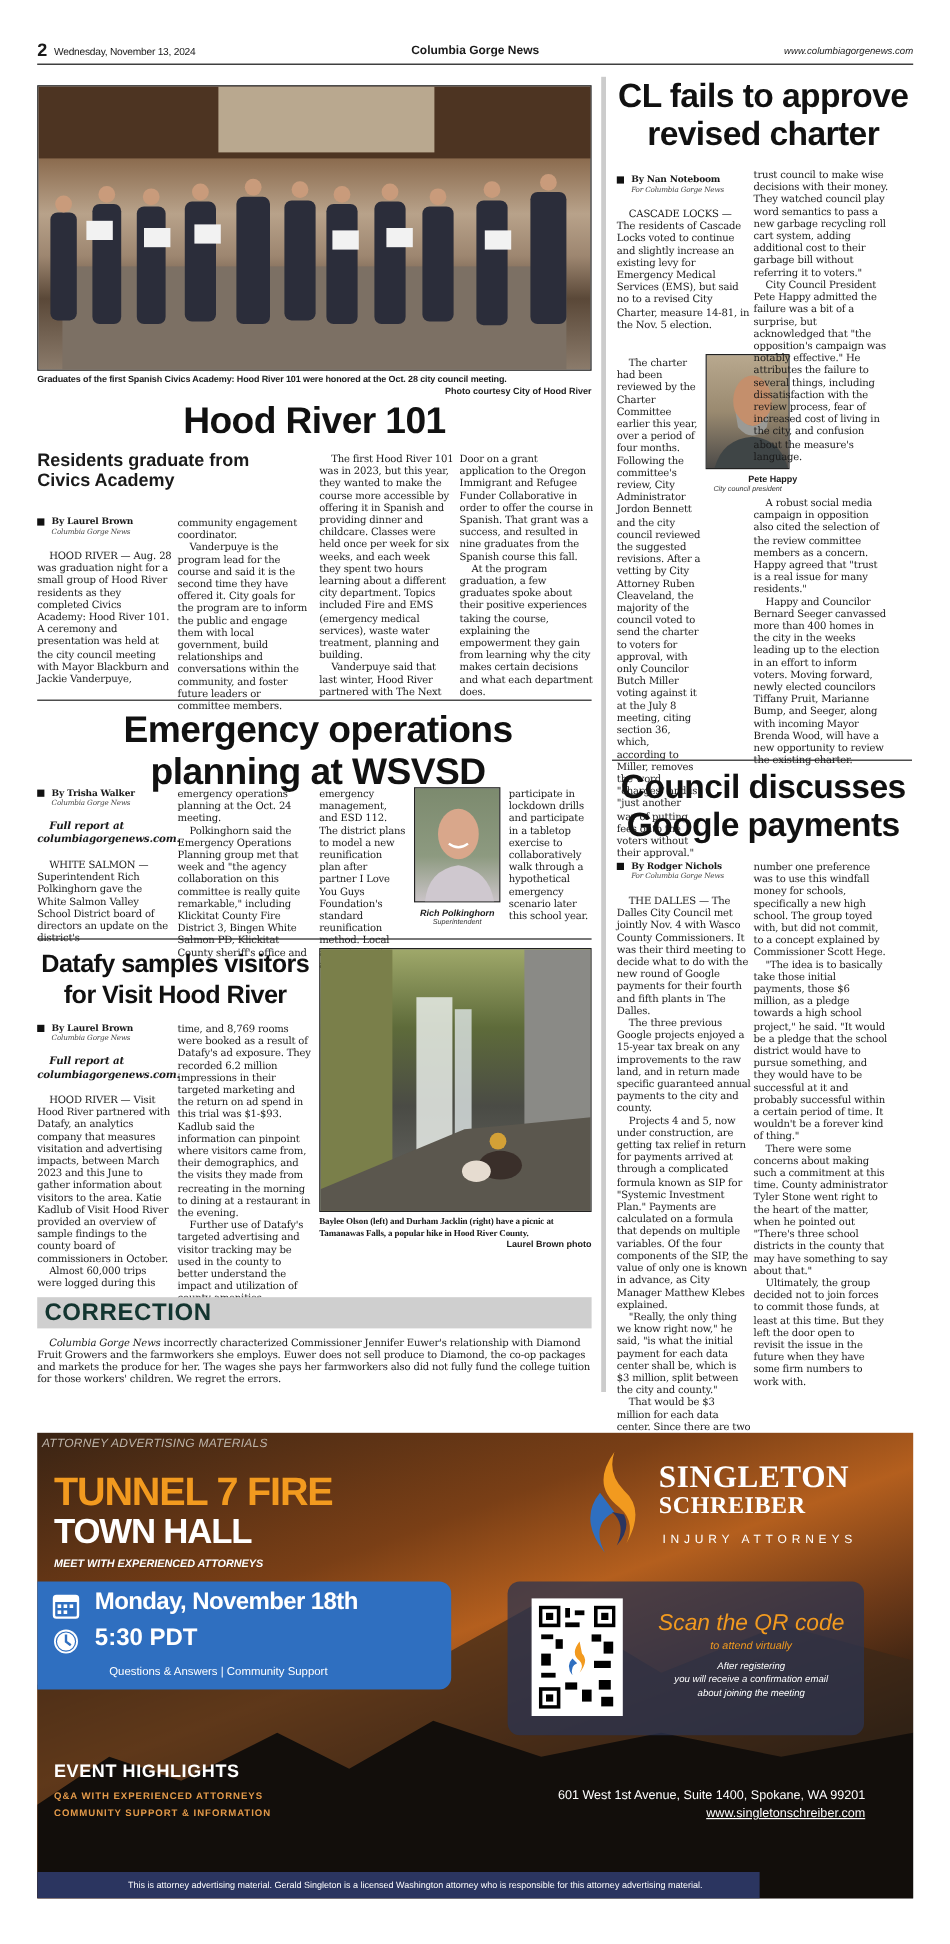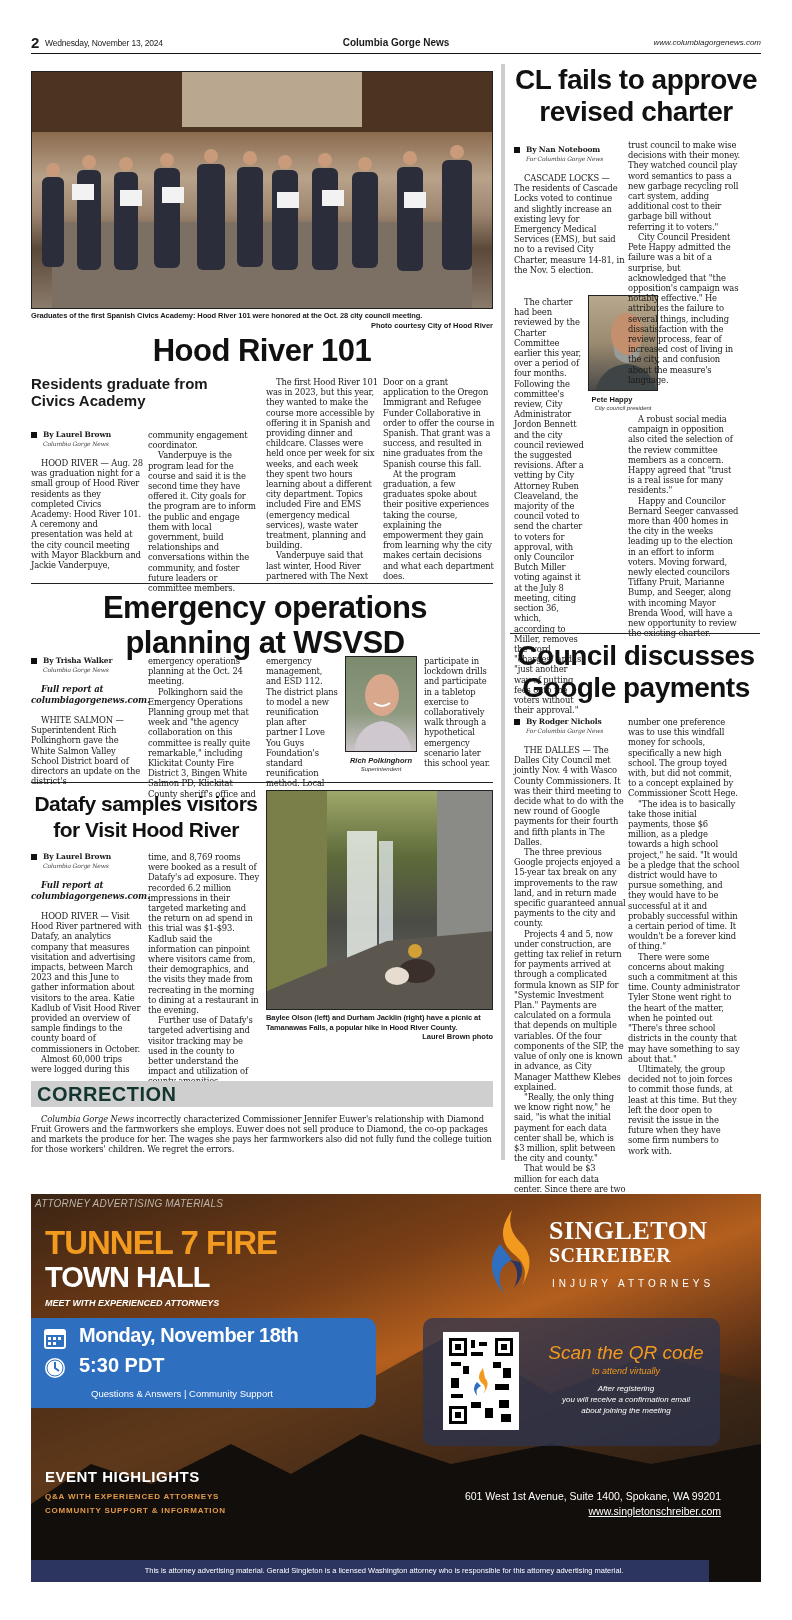--- a/index.html
+++ b/index.html
@@ -151,21 +151,21 @@
     <rect x="0" y="0" width="60" height="220" fill="#7a7f4a"></rect>
     <rect x="170" y="0" width="57" height="220" fill="#8a8a86"></rect>
     <rect x="80" y="40" width="30" height="130" fill="#e8ece8" opacity="0.85"></rect>
     <rect x="112" y="50" width="14" height="110" fill="#dfe6e6" opacity="0.8"></rect>
     <polygon points="0,200 120,150 227,140 227,220 0,220" fill="#5b574e"></polygon>
     <ellipse cx="150" cy="180" rx="18" ry="12" fill="#3a2f2a"></ellipse>
     <circle cx="148" cy="160" r="7" fill="#d3a036"></circle>
     <ellipse cx="130" cy="185" rx="12" ry="9" fill="#e6dcd0"></ellipse>
   </svg>
 </div>
-<div class="abs cap" style="left:266px;top:1013px;width:227px;">Baylee Olson (left) and Durham Jacklin (right) have a picnic at Tamanawas Falls, a popular hike in Hood River County.</div>
+<div class="abs cap" style="left:266px;top:1013px;width:227px;font-family:Liberation Serif, serif;">Baylee Olson (left) and Durham Jacklin (right) have a picnic at Tamanawas Falls, a popular hike in Hood River County.</div>
 <div class="abs credit" style="left:266px;top:1032px;width:227px;">Laurel Brown photo</div>
 
 <div class="abs correction">
   <span>CORRECTION</span>
 </div>
 <div class="abs col" style="left:31px;top:1114px;width:462px;font-size:8.4px;line-height:10px;">
   <p><i>Columbia Gorge News</i><span> incorrectly characterized Commissioner Jennifer Euwer's relationship with Diamond Fruit Growers and the farmworkers she employs. Euwer does not sell produce to Diamond, the co-op packages and markets the produce for her. The wages she pays her farmworkers also did not fully fund the college tuition for those workers' children. We regret the errors.</span></p>
 </div>
 
 <div class="abs vrule" style="left:501px;top:64px;height:1096px;"></div>
@@ -178,21 +178,21 @@
 <div class="abs col" style="left:514px;top:297px;width:70px;">
   <p>The charter had been reviewed by the Charter Committee earlier this year, over a period of four months. Following the committee's review, City Administrator Jordon Bennett and the city council reviewed the suggested revisions. After a vetting by City Attorney Ruben Cleaveland, the majority of the council voted to send the charter to voters for approval, with only Councilor Butch Miller voting against it at the July 8 meeting, citing section 36, which, according to Miller, removes the word "charges" and is "just another way of putting fees onto the voters without their approval."</p>
 </div>
 <div class="abs photo" style="left:588px;top:295px;width:70px;height:96px;background:linear-gradient(180deg,#b8a88e 0%,#9a8a70 50%,#4c4a48 100%);">
   <svg width="70" height="96">
       <ellipse cx="38" cy="38" rx="16" ry="21" fill="#c48f6c"></ellipse>
       <path d="M24 48 Q38 70 52 48 L50 60 Q38 74 26 60Z" fill="#9a9a96"></path>
       <path d="M6 96 Q12 70 38 68 Q62 70 68 96Z" fill="#3f4546"></path>
     </svg>
 </div>
-<div class="abs mug-name" style="left:572px;top:395px;width:80px;">Pete Happy</div>
+<div class="abs mug-name" style="left:604px;top:395px;width:80px;">Pete Happy</div>
 <div class="abs mug-title" style="left:583px;top:405px;width:80px;">City council president</div>
 <div class="abs col" style="left:628px;top:140px;width:112px;">
   <p class="ni">trust council to make wise decisions with their money. They watched council play word semantics to pass a new garbage recycling roll cart system, adding additional cost to their garbage bill without referring it to voters."</p>
 </div>
 <div class="abs col" style="left:628px;top:232px;width:112px;">
   <p>City Council President Pete Happy admitted the failure was a bit of a surprise, but acknowledged that "the opposition's campaign was notably effective." He attributes the failure to several things, including dissatisfaction with the review process, fear of increased cost of living in the city, and confusion about the measure's language.</p>
 </div>
 <div class="abs col" style="left:628px;top:414px;width:112px;">
   <p>A robust social media campaign in opposition also cited the selection of the review committee members as a concern. Happy agreed that "trust is a real issue for many residents."</p>
   <p>Happy and Councilor Bernard Seeger canvassed more than 400 homes in the city in the weeks leading up to the election in an effort to inform voters. Moving forward, newly elected councilors Tiffany Pruit, Marianne Bump, and Seeger, along with incoming Mayor Brenda Wood, will have a new opportunity to review the existing charter.</p>
@@ -300,16 +300,16 @@
     <div class="abs" style="left:118px;top:77px;width:170px;text-align:center;font-style:italic;font-size:8px;color:#fff">you will receive a confirmation email</div>
     <div class="abs" style="left:118px;top:88px;width:170px;text-align:center;font-style:italic;font-size:8px;color:#fff">about joining the meeting</div>
   </div>
 
   <div class="abs" style="left:14px;top:274px;font-weight:bold;font-size:15px;color:#fff;letter-spacing:0.5px">EVENT HIGHLIGHTS</div>
   <div class="abs" style="left:14px;top:298px;font-weight:bold;font-size:8px;color:#e39a4a;letter-spacing:0.8px">Q&amp;A WITH EXPERIENCED ATTORNEYS</div>
   <div class="abs" style="left:14px;top:312px;font-weight:bold;font-size:8px;color:#e39a4a;letter-spacing:0.8px">COMMUNITY SUPPORT &amp; INFORMATION</div>
   <div class="abs" style="right:40px;top:296px;font-size:10.5px;color:#fff;text-align:right">601 West 1st Avenue, Suite 1400, Spokane, WA 99201</div>
   <div class="abs" style="right:40px;top:311px;font-size:10.5px;color:#fff;text-decoration:underline;text-align:right">www.singletonschreiber.com</div>
 
-  <div class="abs" style="left:0;top:366px;width:678px;height:22px;background:#2b3560;padding-left:28px;">
+  <div class="abs" style="left:0;top:366px;width:602px;height:22px;background:#2b3560;padding-left:28px;">
     <div style="text-align:center;font-size:7.5px;color:#fff;line-height:22px">This is attorney advertising material. Gerald Singleton is a licensed Washington attorney who is responsible for this attorney advertising material.</div>
   </div>
 </div>
 
 </body></html>

